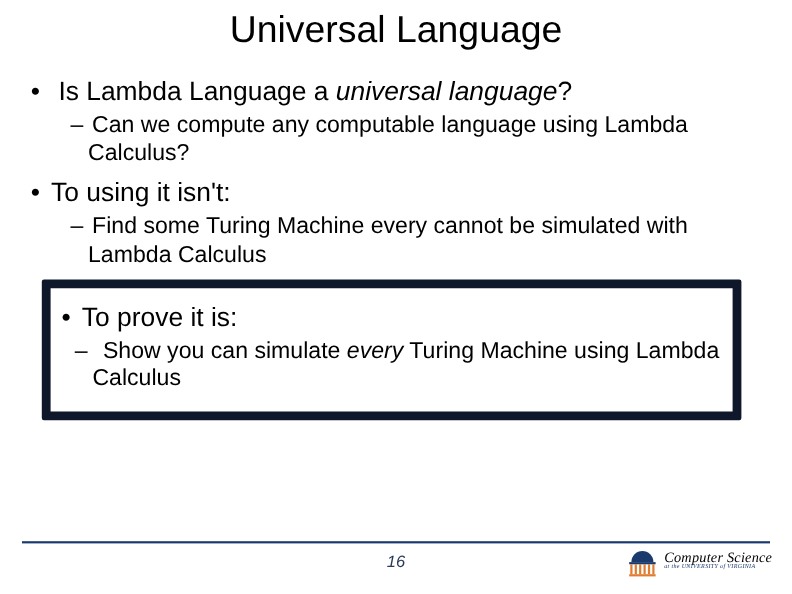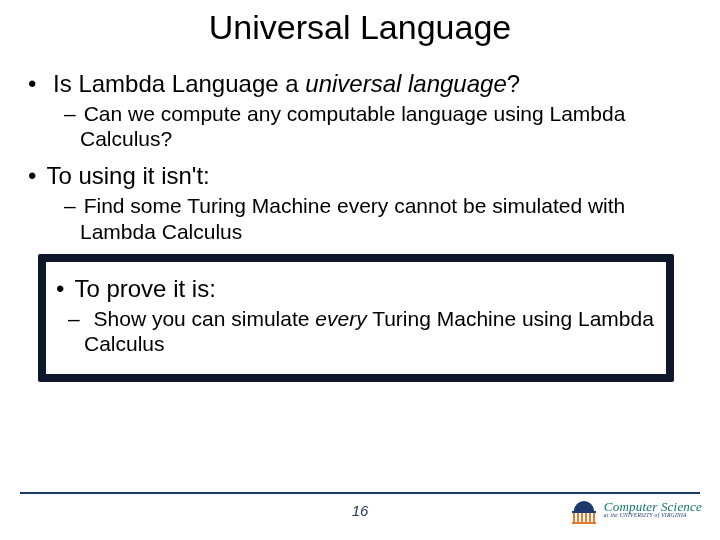--- a/index.html
+++ b/index.html
@@ -83,21 +83,21 @@
     display: flex;
     align-items: center;
     gap: 6px;
   }
   .logo-text {
     text-align: left;
     line-height: 1;
   }
   .logo-main {
     font-size: 13px;
-    color: #0f766e;
+    color: #000000;
     font-weight: 400;
     letter-spacing: 0.2px;
     font-family: Georgia, 'Times New Roman', serif;
   }
   .logo-sub {
     font-size: 5.5px;
     color: #1a3a6e;
     letter-spacing: 0.3px;
     font-family: Georgia, serif;
   }

